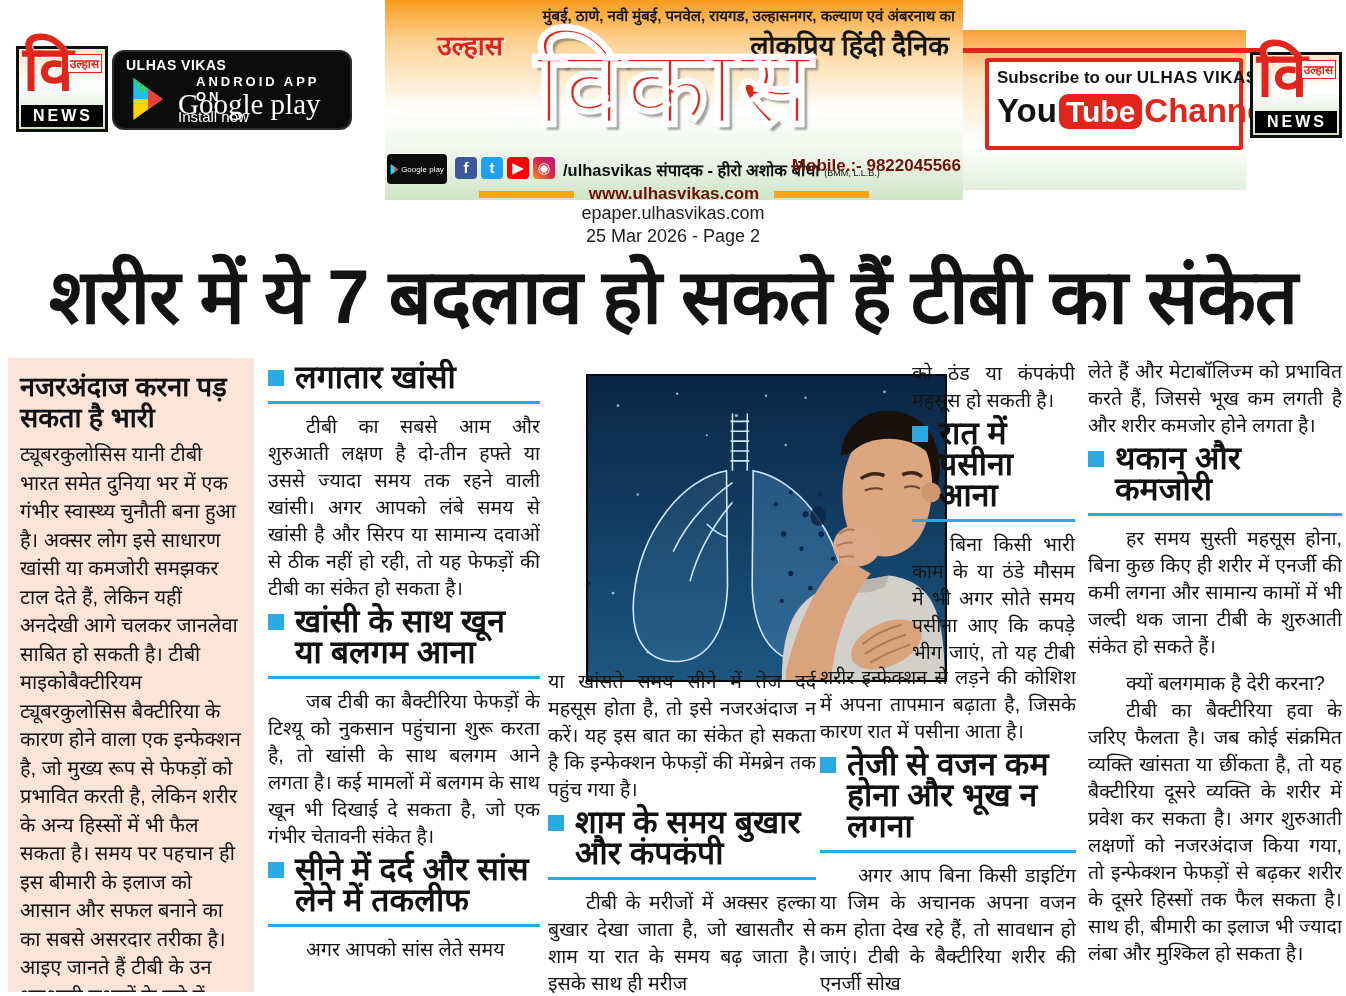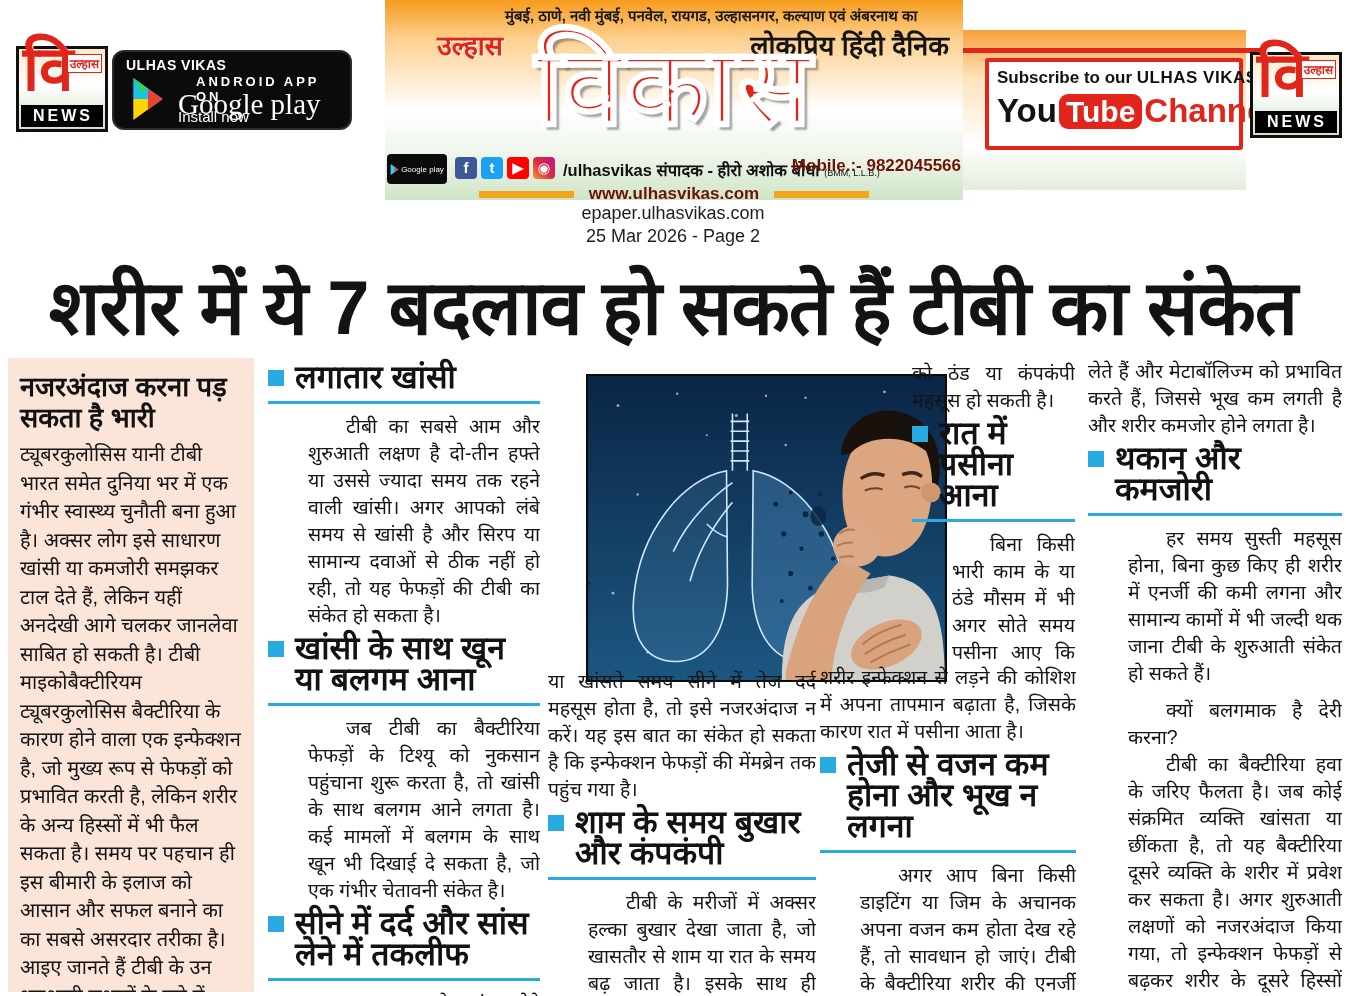--- a/index.html
+++ b/index.html
@@ -22,21 +22,21 @@
   .gp-brand{position:absolute;left:12px;top:5px;font-size:14px;font-weight:800;letter-spacing:.5px;}
   .gp-top{position:absolute;left:64px;top:22px;font-size:13px;letter-spacing:3px;font-weight:700;margin-left:18px;}
   .gp-store{position:absolute;left:64px;top:36px;font-size:29px;font-weight:500;font-family:"Liberation Serif","DejaVu Serif",serif;}
   .gp-install{position:absolute;left:64px;top:56px;font-size:15px;font-weight:400;}
   .gp-tri{position:absolute;left:16px;top:26px;}
   .gp-mini{position:absolute;left:2px;bottom:0px;width:60px;height:30px;background:#0b0b0b;border-radius:4px;
            color:#fff;font-size:8px;display:flex;align-items:center;justify-content:center;gap:2px;}
 
   .masthead{position:absolute;left:385px;top:0;width:578px;height:200px;
             background:linear-gradient(180deg,#f79c1d 0%,#fcd191 20%,#ffffff 55%,#eef5ea 78%,#cfe5c6 100%);}
-  .regions{position:absolute;top:5px;right:8px;left:120px;font-size:15px;font-weight:800;color:#181818;}
+  .regions{position:absolute;top:5px;right:8px;left:120px;font-size:15px;font-weight:800;color:#181818;text-align:right;}
   .tagline{position:absolute;top:26px;right:14px;font-size:27px;font-weight:800;color:#141414;}
   .pre-title{position:absolute;left:52px;top:26px;font-size:27px;font-weight:900;color:#e1251b;
              text-shadow:1px 1px 0 #fff;}
   .mast-title{position:absolute;left:0;right:0;top:28px;text-align:center;font-size:108px;line-height:1.1;
               font-weight:700;color:#e1251b;-webkit-text-stroke:3px #ffffff;
               text-shadow:4px 4px 2px rgba(90,90,90,.55);letter-spacing:2px;}
   .info-row{position:absolute;left:0;right:0;bottom:16px;height:30px;}
   .soc{position:absolute;top:3px;width:22px;height:22px;border-radius:4px;color:#fff;font-weight:800;
        font-size:15px;text-align:center;line-height:22px;}
   .handle-line{position:absolute;left:178px;top:4px;font-size:16.5px;font-weight:800;color:#101010;white-space:nowrap;}
@@ -52,41 +52,41 @@
           border-radius:3px;box-sizing:border-box;padding:6px 8px;}
   .yt-l1{font-size:17px;font-weight:800;color:#121212;white-space:nowrap;}
   .yt-brand{font-weight:900;letter-spacing:.5px;}
   .yt-l2{margin-top:4px;white-space:nowrap;}
   .yt-you{font-size:33px;font-weight:900;color:#121212;}
   .yt-tube{font-size:30px;font-weight:900;color:#fff;background:#e1251b;border-radius:9px;padding:1px 7px;margin:0 2px;}
   .yt-channel{font-size:33px;font-weight:900;color:#e1251b;}
 
   .pageinfo{position:absolute;left:0;right:0;top:202px;text-align:center;font-size:18px;color:#1d1d1d;line-height:1.25;}
 
-  .headline{position:absolute;left:0;right:0;top:248px;margin:11px;text-align:center;font-size:76px;
+  .headline{position:absolute;left:0;right:0;top:248px;margin:0;text-align:center;font-size:76px;
             font-weight:900;color:#131313;letter-spacing:-1px;line-height:1.3;}
 
   
   .sidebar{position:absolute;left:8px;top:358px;width:246px;height:634px;background:#fbe4d8;
            box-sizing:border-box;padding:14px 12px;overflow:hidden;}
   .sb-title{font-size:27px;line-height:31px;font-weight:800;color:#121212;margin:0 0 6px 0;}
   .sb-body{font-size:20px;line-height:28.5px;text-align:left;color:#141414;}
 
   .col{position:absolute;overflow:hidden;}
   #col2{left:268px;top:358px;width:272px;height:638px;}
   #col3{left:548px;top:668px;width:268px;height:328px;}
   #col4n{left:912px;top:360px;width:163px;height:304px;}
   #col4w{left:820px;top:664px;width:256px;height:332px;}
   #col5{left:1088px;top:358px;width:254px;height:638px;}
 
   .sec{display:flex;gap:11px;font-size:32px;line-height:31px;font-weight:800;color:#121212;margin:4px 0 0 0;}
   .bullet{width:16px;height:16px;background:#29abe2;margin-top:8px;flex:none;}
   .rule{height:3px;background:#29abe2;margin:8px 0 9px 0;}
   .bt{font-size:19.5px;line-height:27px;text-align:justify;color:#151515;margin:0;}
-  .ind{text-indent:38px;margin-left:40px;}
+  .ind{text-indent:38px;}
   .gap{height:10px;}
 
   .photo{position:absolute;left:546px;top:358px;width:361px;height:308px;border:2px solid #0a0a0a;
          box-sizing:border-box;background:#0c2b4d;}
   .photo svg{display:block;width:100%;height:100%;}
 </style>
 </head>
 <body>
 
 <div class="page">

